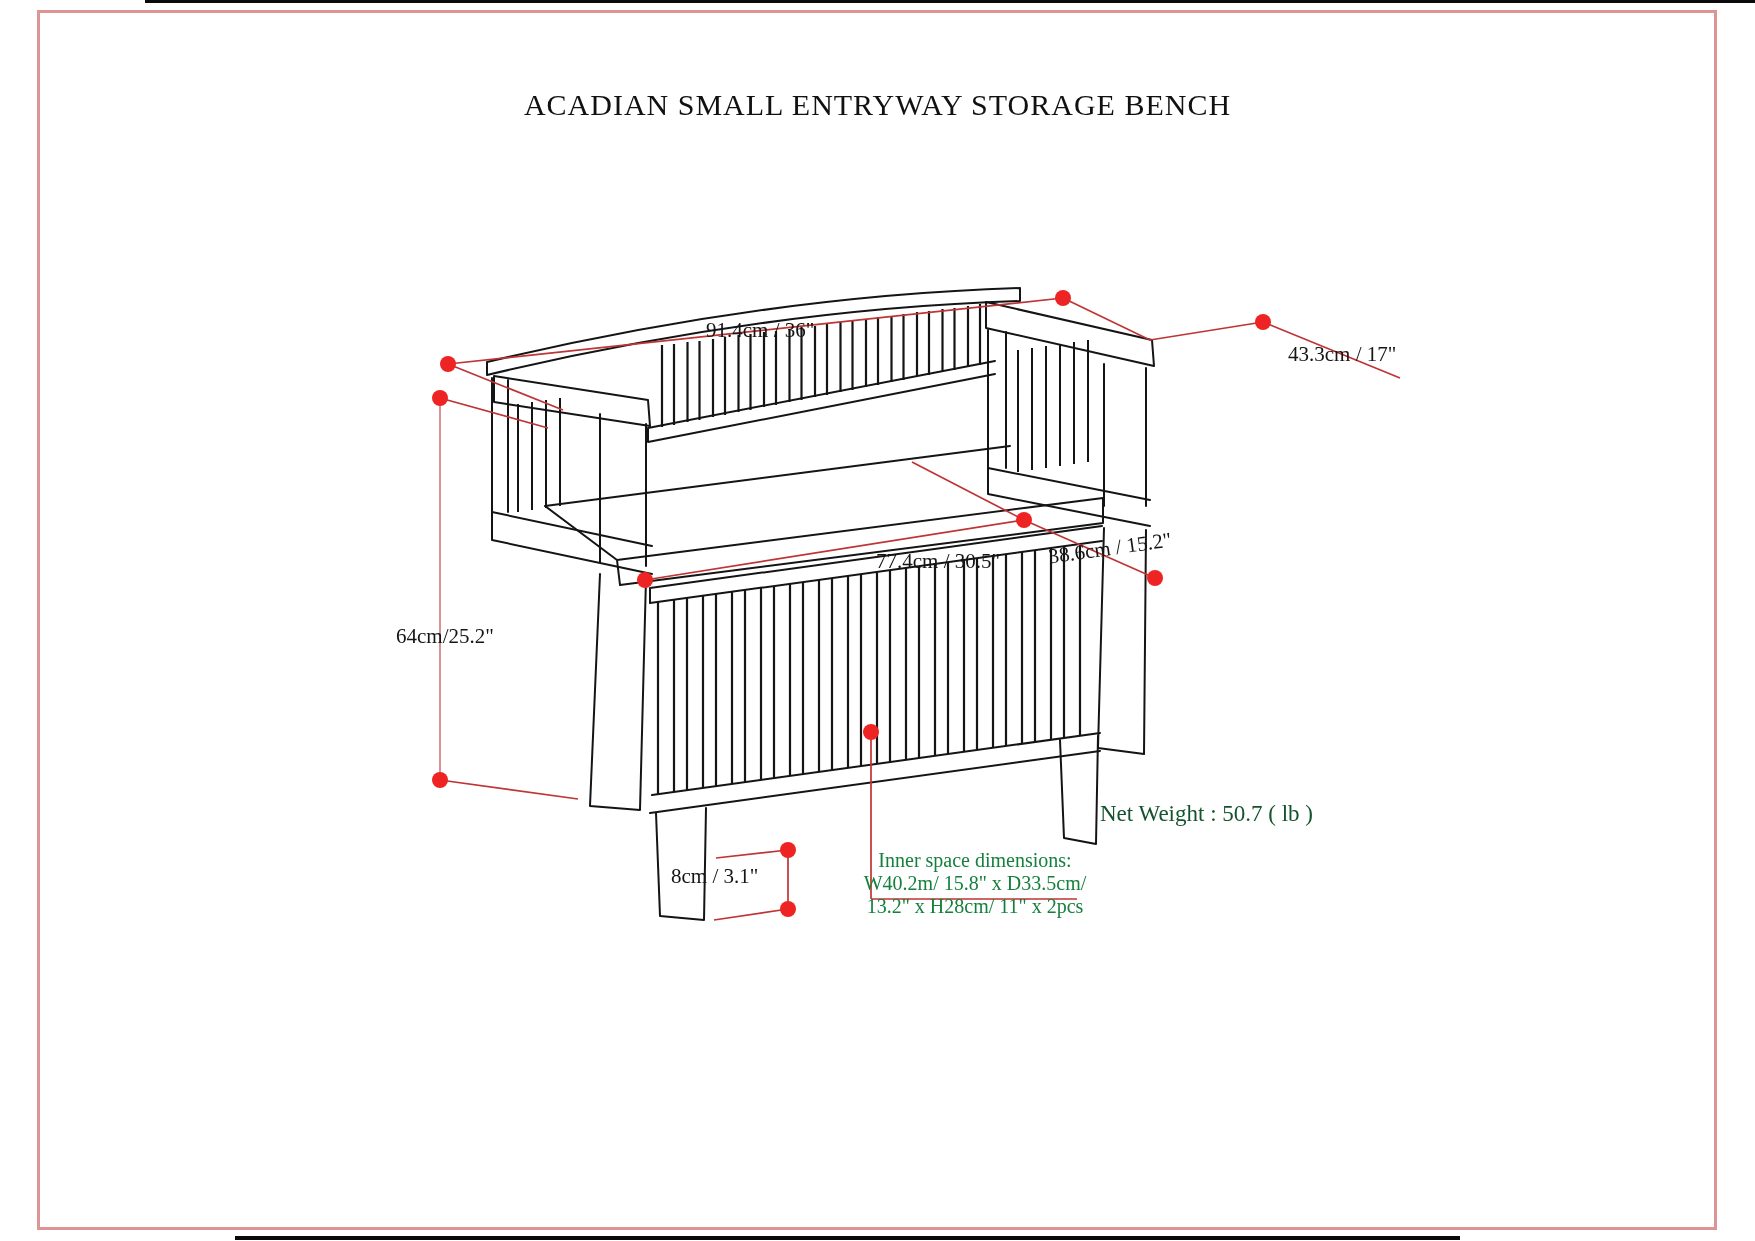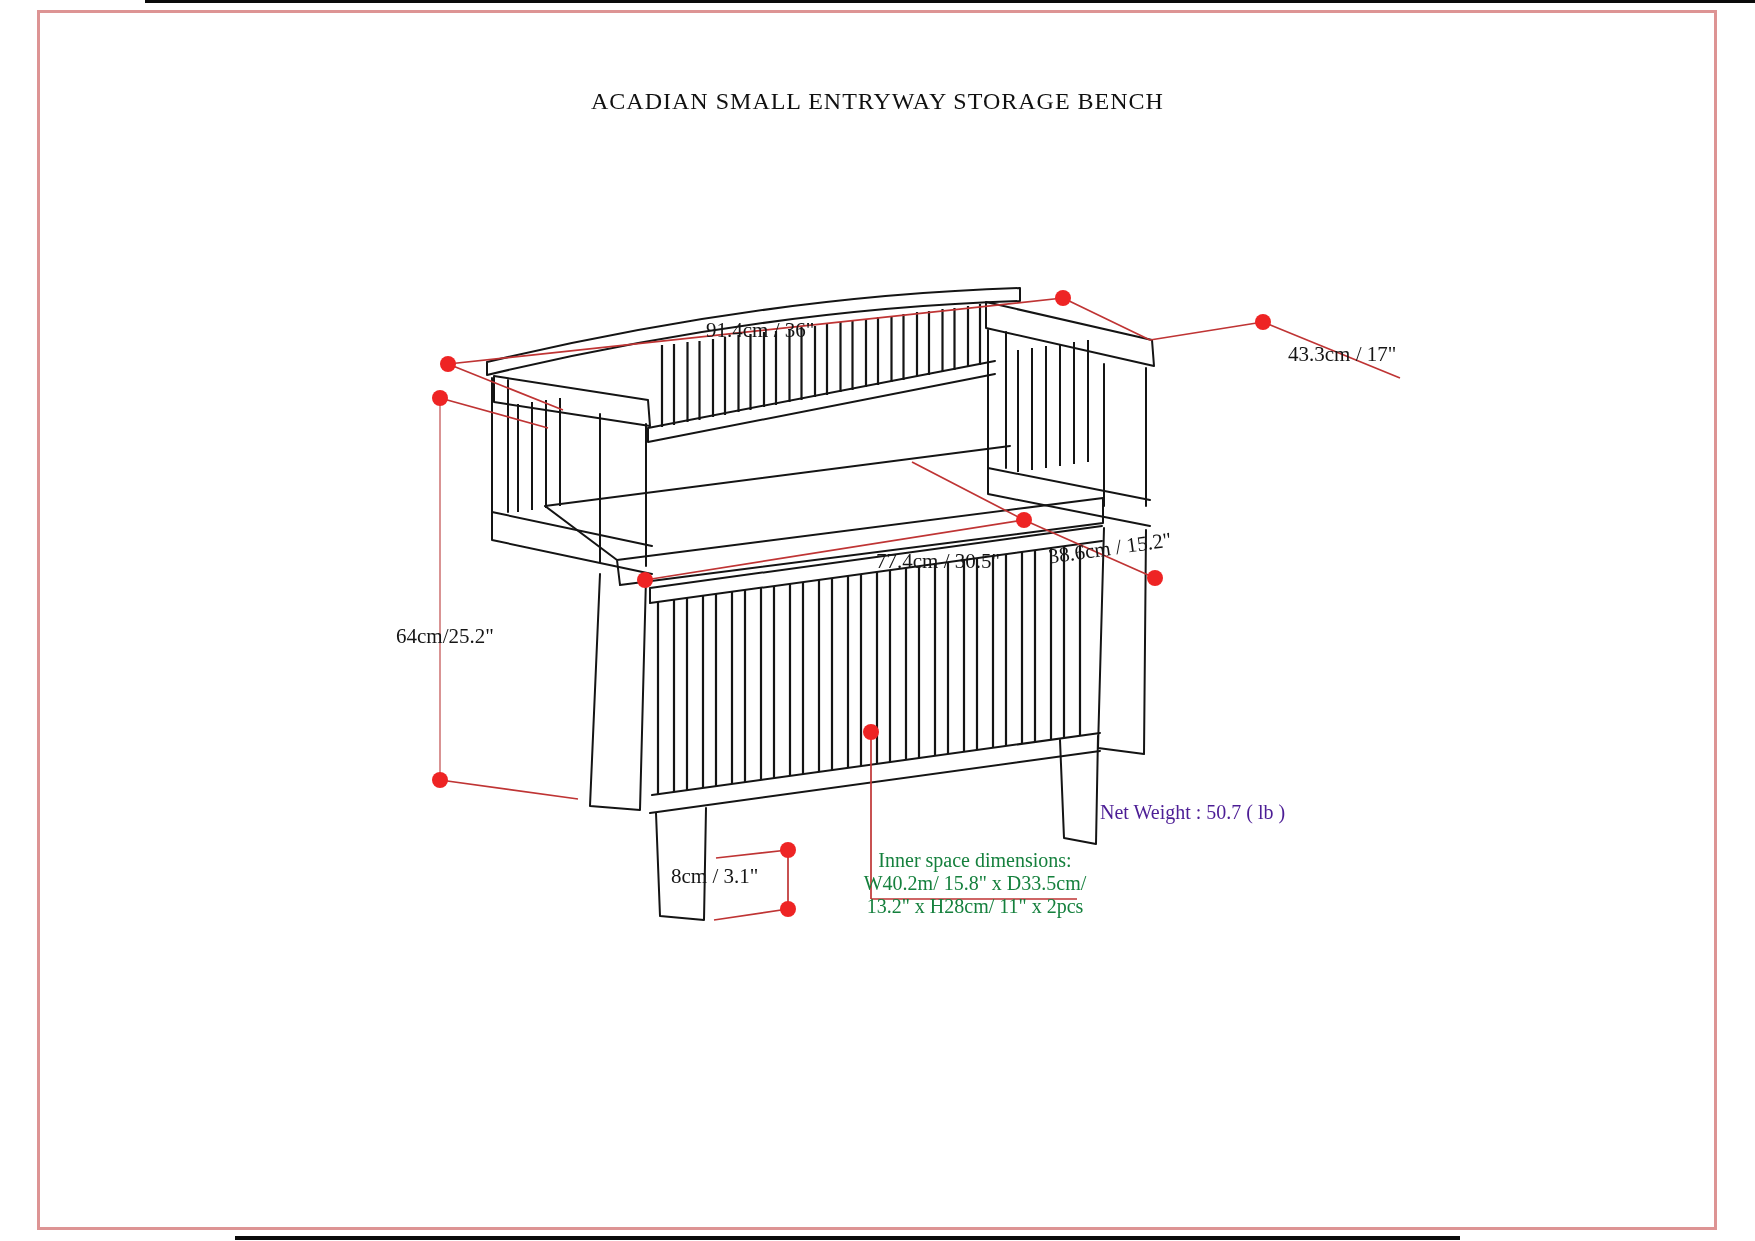--- a/index.html
+++ b/index.html
@@ -4,25 +4,25 @@
 <style>
   html,body{margin:0;padding:0;background:#ffffff;}
   .page{position:relative;width:1755px;height:1241px;background:#ffffff;overflow:hidden;
         font-family:"Liberation Serif","DejaVu Serif",serif;color:#1c1c1c;}
   .border-frame{position:absolute;left:37px;top:10px;width:1680px;height:1220px;
         border:3px solid #dd9494;box-sizing:border-box;}
   .scan-mark{position:absolute;background:#0a0a0a;}
   .scan-top{left:145px;top:0;width:1610px;height:3px;}
   .scan-bottom{left:235px;top:1236px;width:1225px;height:4px;}
   .title{position:absolute;left:0;top:88px;width:1755px;text-align:center;
-        font-size:24px;letter-spacing:1px;color:#111;}
+        font-size:30px;letter-spacing:1px;color:#111;}
   .dim-label{position:absolute;font-size:21px;white-space:nowrap;color:#151515;}
   .inner-block{position:absolute;left:856px;top:849px;width:238px;text-align:center;
         font-size:20px;line-height:23px;color:#15803d;}
-  .net-weight{position:absolute;left:1100px;top:801px;font-size:20px;color:#4c1d95;}
+  .net-weight{position:absolute;left:1100px;top:801px;font-size:23px;color:#14532d;}
   .rot{transform:rotate(-8deg);transform-origin:center center;}
   svg{position:absolute;left:0;top:0;}
 </style>
 </head>
 <body>
 
 <div class="page">
 
   <div class="scan-mark scan-top"></div>
   <div class="scan-mark scan-bottom"></div>

